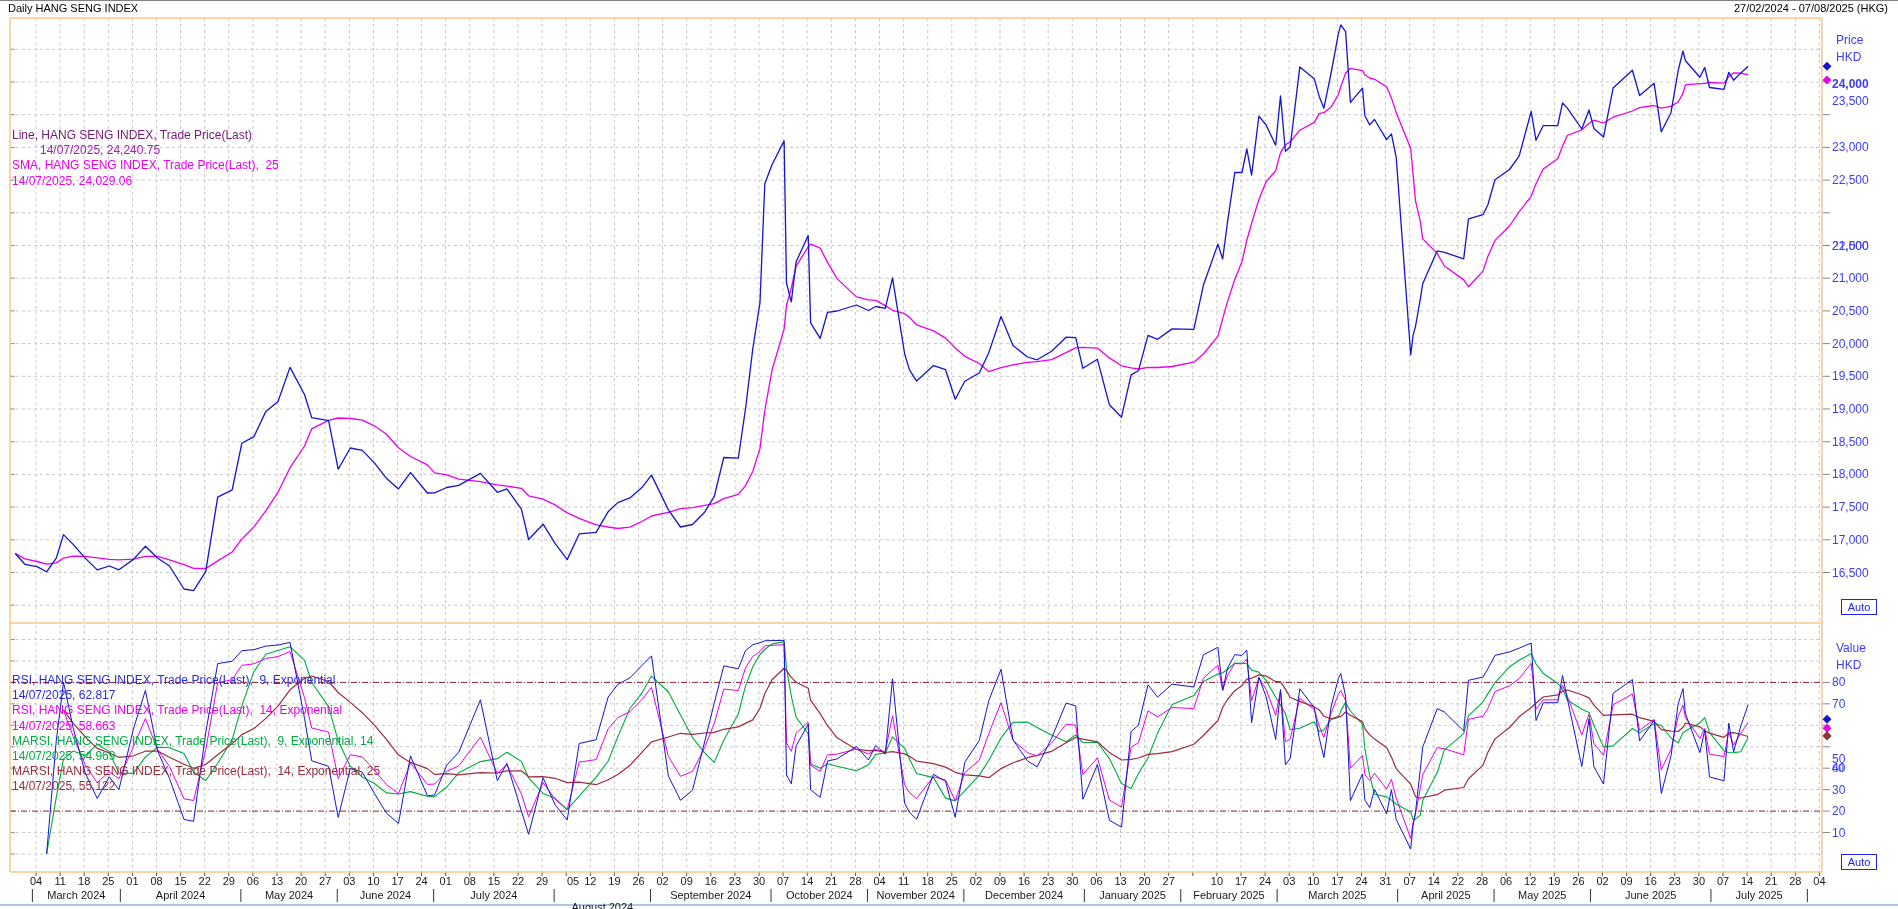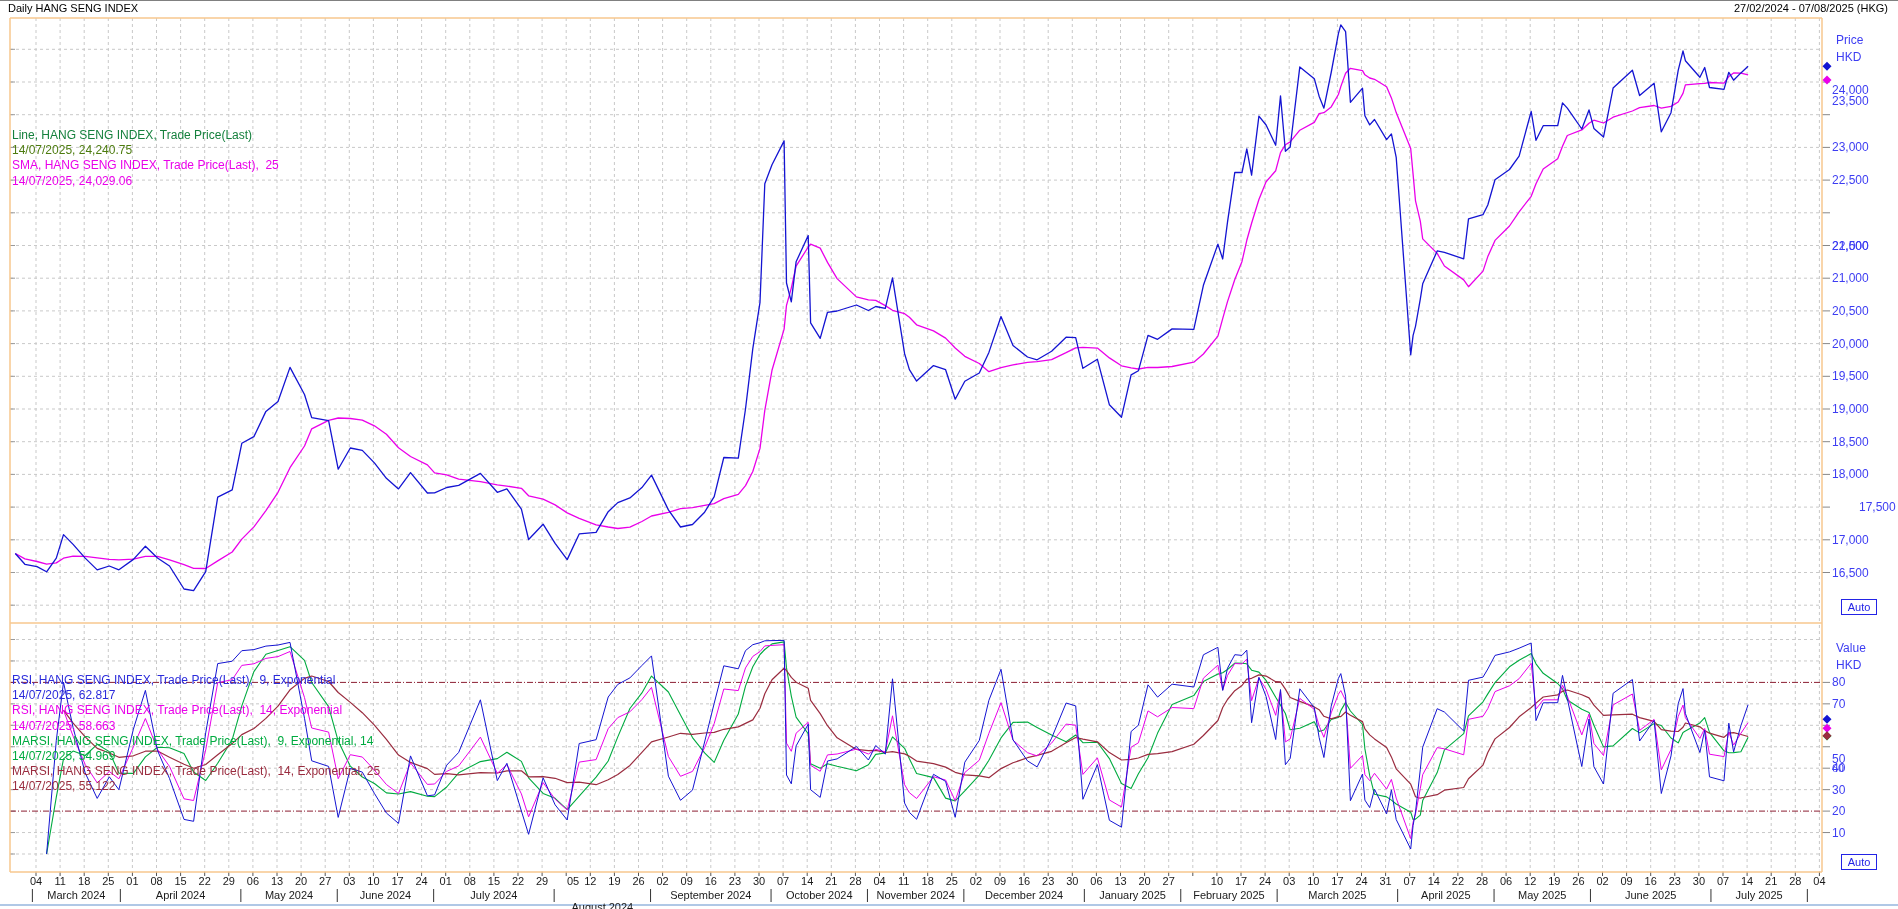--- a/index.html
+++ b/index.html
@@ -381,46 +381,46 @@
       <line x1="0" y1="0.5" x2="1898" y2="0.5" stroke="#808080" stroke-width="1"></line>
       <rect x="0" y="904" width="1898" height="2" fill="#b0c8e6"></rect>
     </svg>
 
   <div class="hdr" id="hdr-title">Daily HANG SENG INDEX</div>
   <div class="hdr" id="hdr-range">27/02/2024 - 07/08/2025 (HKG)</div>
 
   <div class="pane-hit" style="left:10px;top:18px;width:1812px;height:604px;"></div>
   <div class="pane-hit" style="left:10px;top:625px;width:1812px;height:247px;"></div>
 
-  <div class="legend" id="legend-price"><div style="color: #15803d;">Line, HANG SENG INDEX, Trade Price(Last)</div><div style="color: #4d7c0f;">14/07/2025, 24,240.75</div><div style="color: rgb(234, 0, 234);">SMA, HANG SENG INDEX, Trade Price(Last),  25</div><div style="color: rgb(234, 0, 234);">14/07/2025, 24,029.06</div></div>
+  <div class="legend" id="legend-price"><div style="color: #701a75;">Line, HANG SENG INDEX, Trade Price(Last)</div><div style="color: #a21caf; margin-left: 28px;">14/07/2025, 24,240.75</div><div style="color: rgb(234, 0, 234);">SMA, HANG SENG INDEX, Trade Price(Last),  25</div><div style="color: rgb(234, 0, 234);">14/07/2025, 24,029.06</div></div>
   <div class="legend" id="legend-rsi"><div style="color: rgb(43, 43, 219);">RSI, HANG SENG INDEX, Trade Price(Last),  9, Exponential</div><div style="color: rgb(43, 43, 219);">14/07/2025, 62.817</div><div style="color: rgb(234, 0, 234);">RSI, HANG SENG INDEX, Trade Price(Last),  14, Exponential</div><div style="color: rgb(234, 0, 234);">14/07/2025, 58.663</div><div style="color: rgb(0, 171, 64);">MARSI, HANG SENG INDEX, Trade Price(Last),  9, Exponential, 14</div><div style="color: rgb(0, 171, 64);">14/07/2025, 54.969</div><div style="color: rgb(154, 44, 63);">MARSI, HANG SENG INDEX, Trade Price(Last),  14, Exponential, 25</div><div style="color: rgb(154, 44, 63);">14/07/2025, 55.122</div></div>
 
   <div class="axhdr" style="top:33px;">Price</div>
   <div class="axhdr" style="top:50px;">HKD</div>
   <div class="axhdr" style="top:641px;">Value</div>
   <div class="axhdr" style="top:658px;">HKD</div>
 
   <div class="auto-btn" id="auto-price">Auto</div>
   <div class="auto-btn" id="auto-rsi">Auto</div>
 
   <div id="ylabels-price">
-      <div class="yticklabel" style="top: 83px;">24,000</div>
+      <div class="yticklabel" style="top: 77px; font-weight: bold;">24,000</div>
       <div class="yticklabel" style="top: 94px;">23,500</div>
       <div class="yticklabel" style="top: 140.4px;">23,000</div>
       <div class="yticklabel" style="top: 173.1px;">22,500</div>
       <div class="yticklabel" style="top: 205.8px; margin-top: 33px;">22,000</div>
       <div class="yticklabel" style="top: 238.5px;">21,500</div>
       <div class="yticklabel" style="top: 271.2px;">21,000</div>
       <div class="yticklabel" style="top: 303.9px;">20,500</div>
       <div class="yticklabel" style="top: 336.6px;">20,000</div>
       <div class="yticklabel" style="top: 369.3px;">19,500</div>
       <div class="yticklabel" style="top: 402px;">19,000</div>
       <div class="yticklabel" style="top: 434.7px;">18,500</div>
       <div class="yticklabel" style="top: 467.4px;">18,000</div>
-      <div class="yticklabel" style="top: 500.1px; margin-left: 27px;">17,500</div>
+      <div class="yticklabel" style="top: 500.1px;">17,500</div>
       <div class="yticklabel" style="top: 532.8px;">17,000</div>
       <div class="yticklabel" style="top: 565.5px;">16,500</div>
     </div>
   <div id="ylabels-rsi">
       <div class="yticklabel" style="top: 675.4px;">80</div>
       <div class="yticklabel" style="top: 696.85px;">70</div>
       <div class="yticklabel" style="top: 761px; font-family: Liberation Serif, serif;">60</div>
       <div class="yticklabel" style="top: 739.75px; margin-top: 12px;">50</div>
       <div class="yticklabel" style="top: 761.2px;">40</div>
       <div class="yticklabel" style="top: 782.65px;">30</div>

